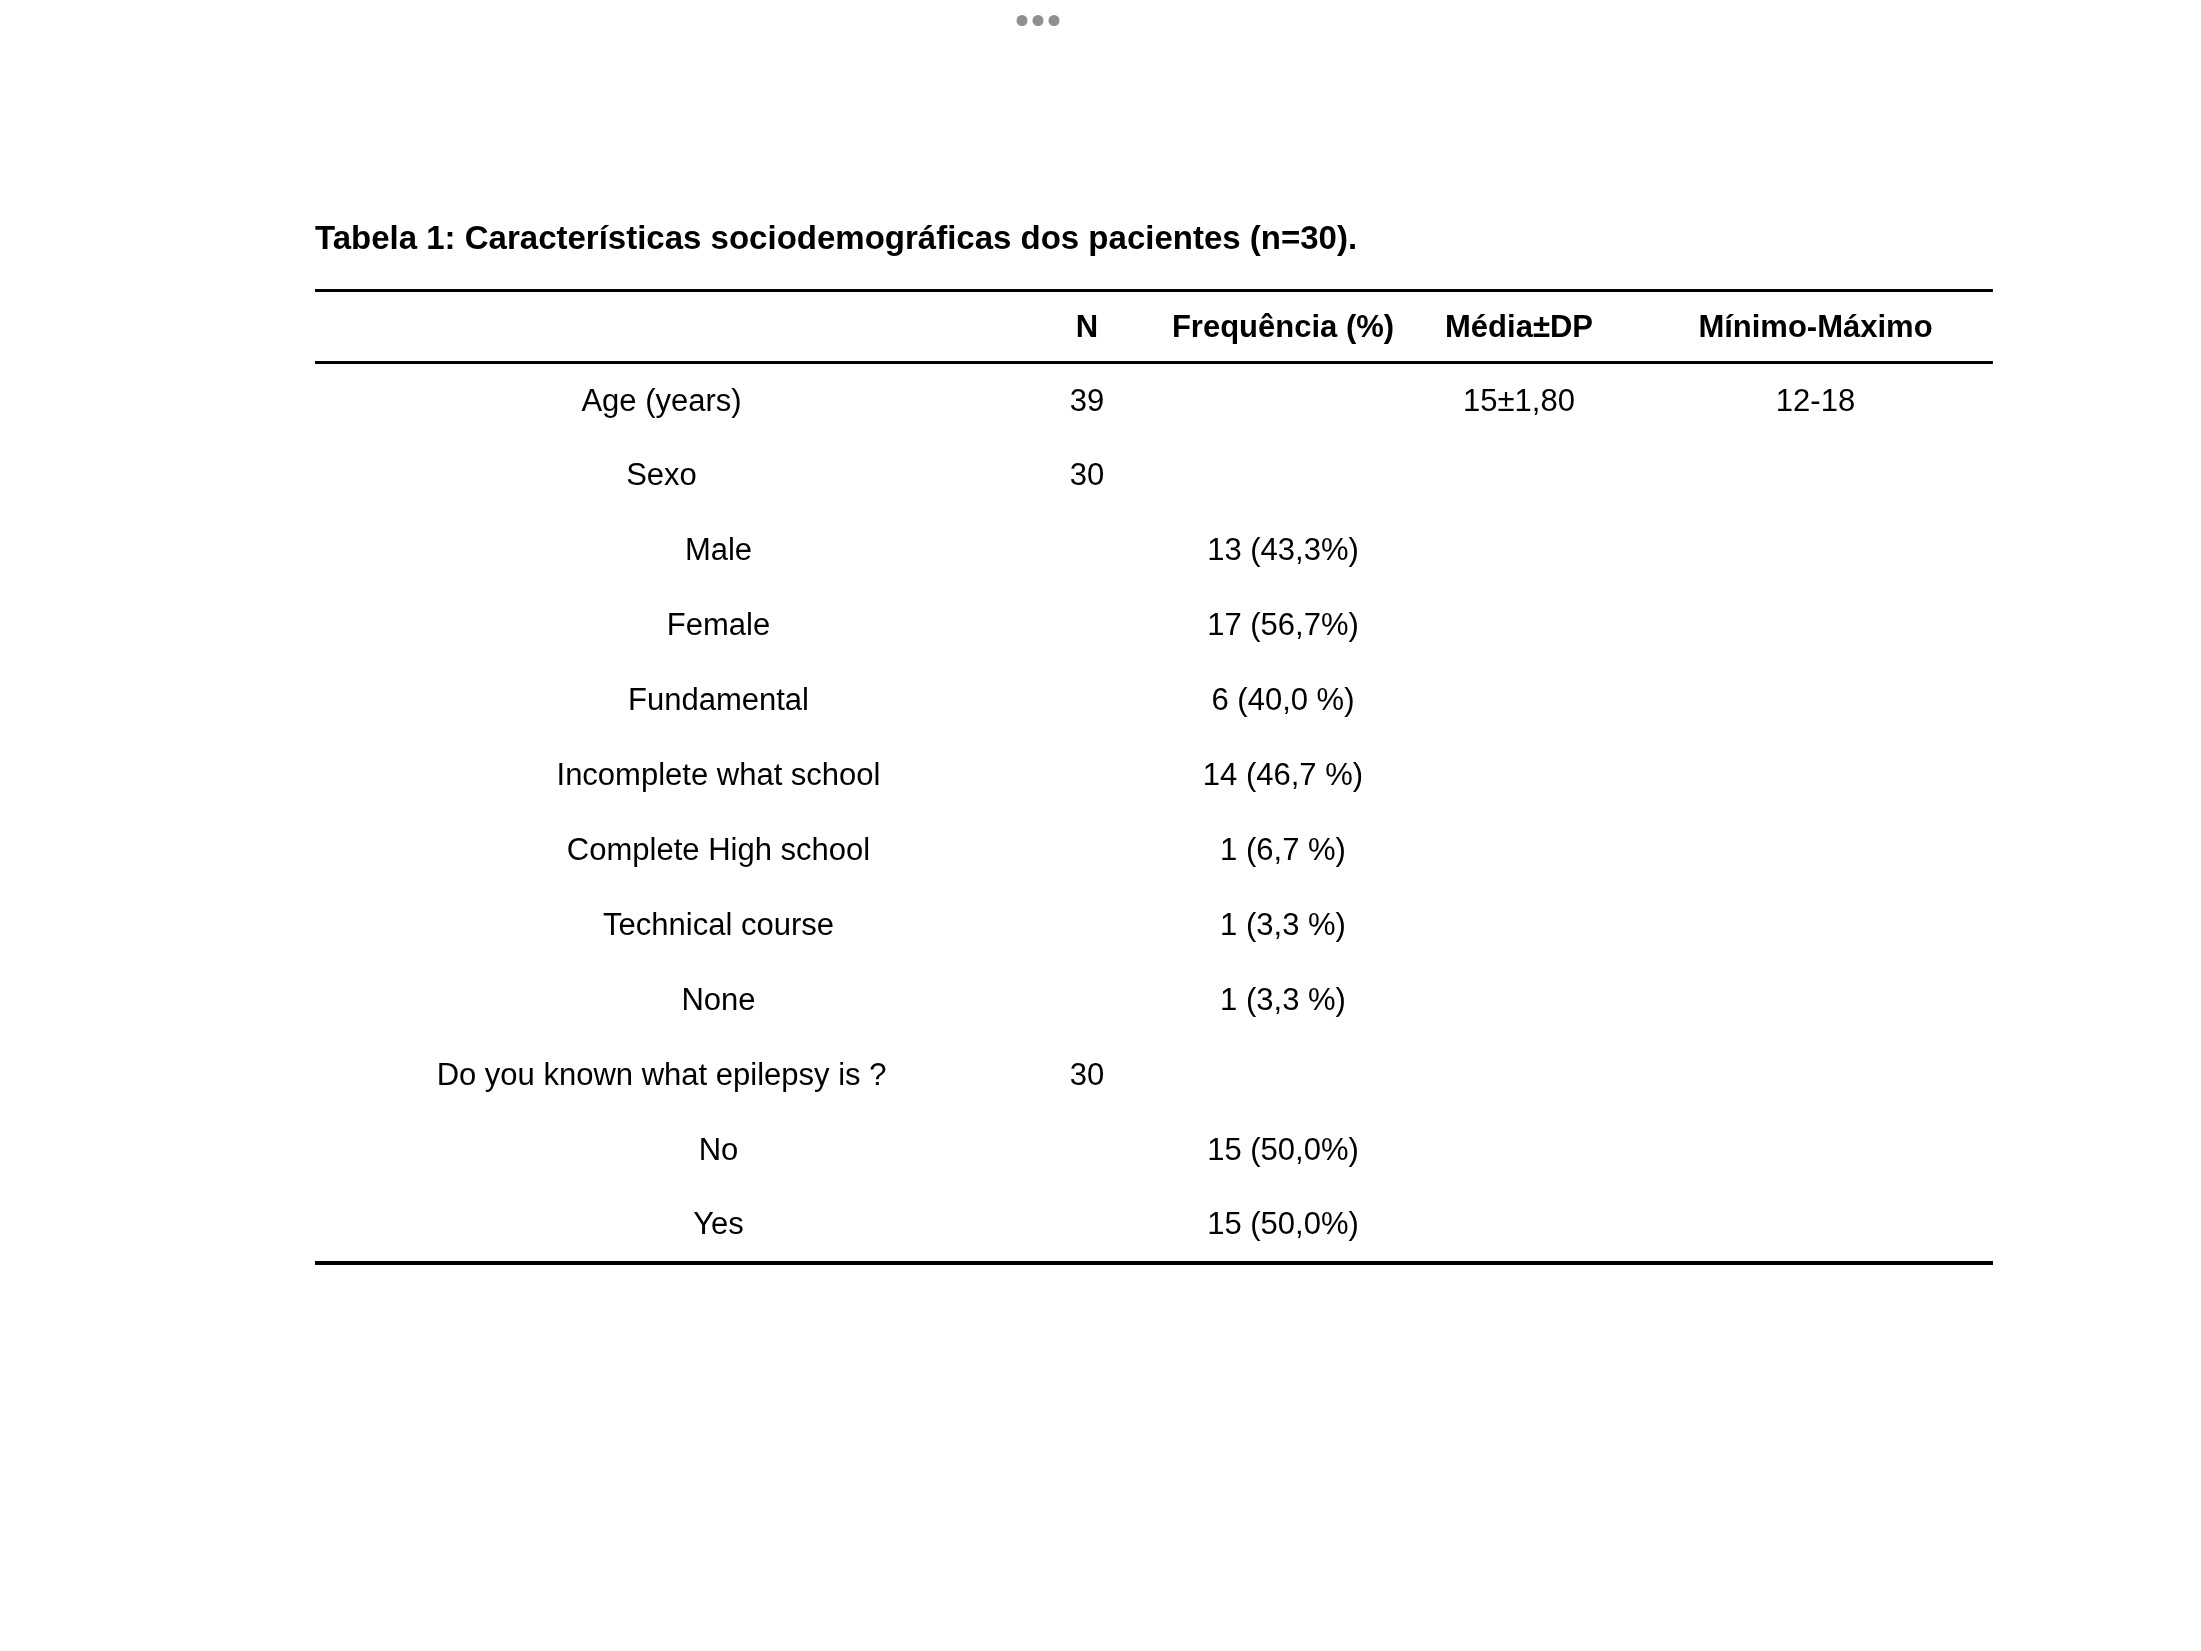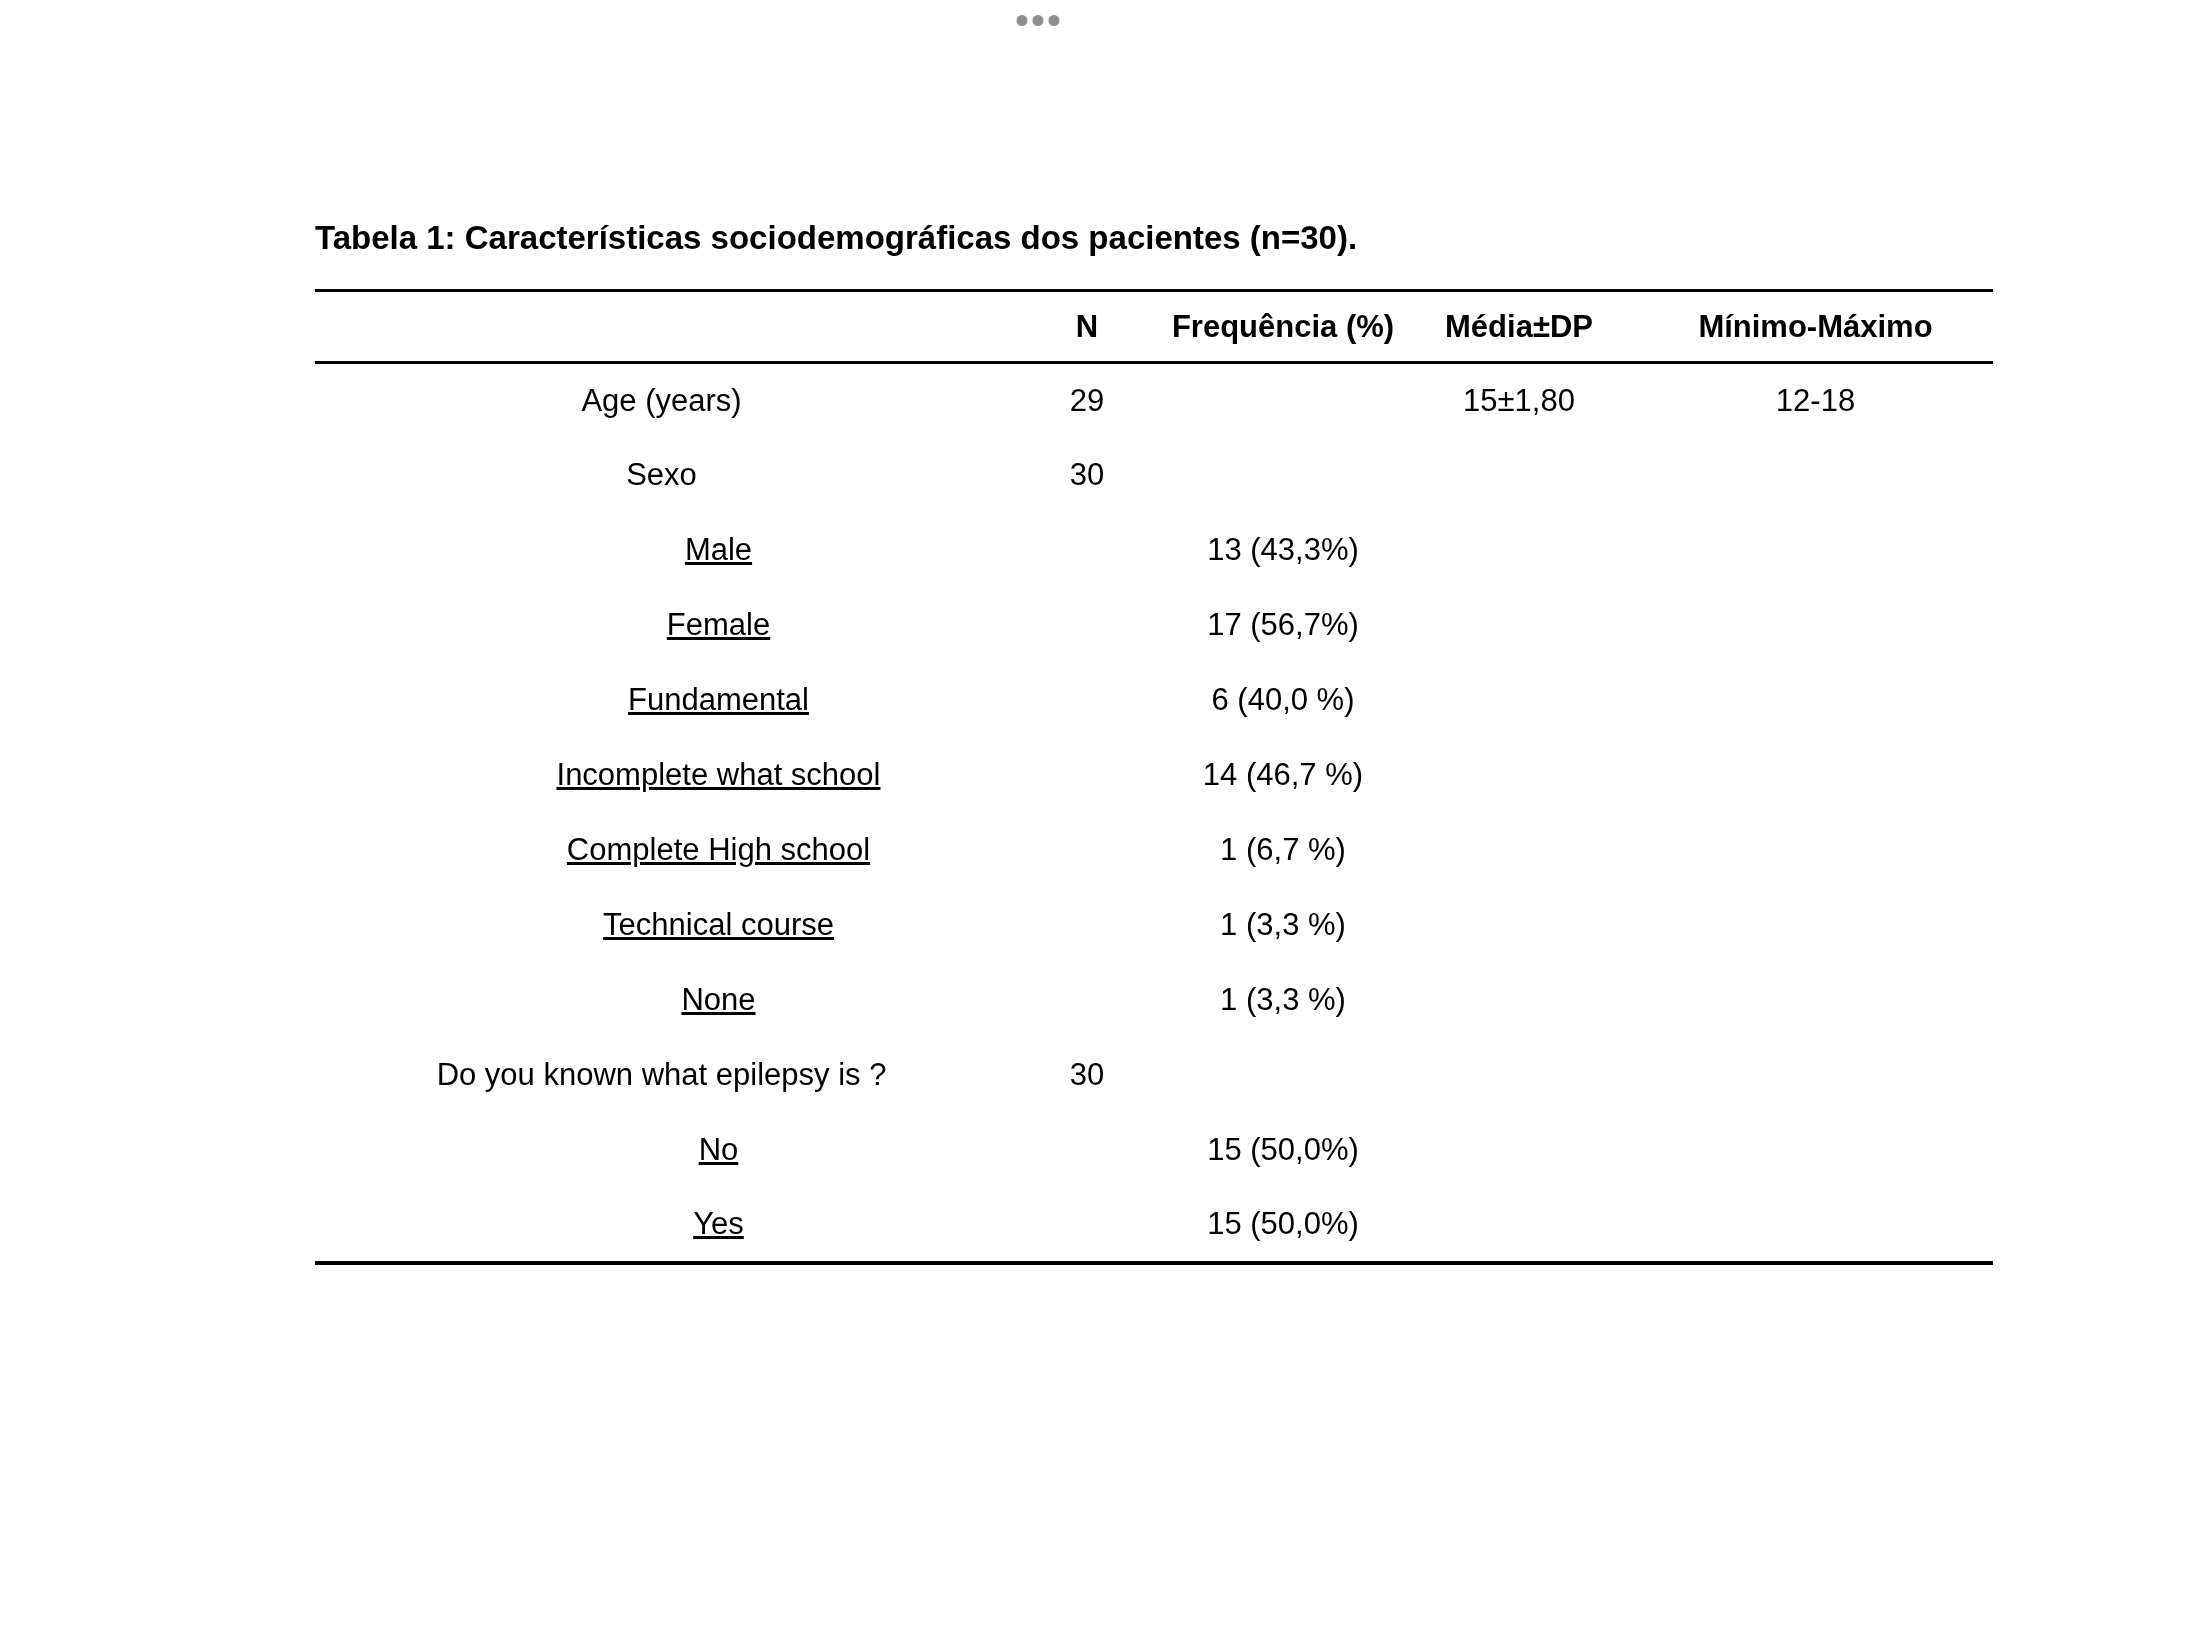--- a/index.html
+++ b/index.html
@@ -80,21 +80,20 @@
     white-space:nowrap;
     padding:0;
   }
   td.c-label{
     text-align:left;
     padding-left:22px;
     margin-top:20px;
   }
   td.c-label.indent{
     padding-left:114px;
-    text-decoration:underline;
   }
   .bold{
     font-weight:bold;
   }
 </style>
 </head>
 <body>
 
 <div class="canvas">
 
@@ -119,21 +118,21 @@
         <th class="c-label"></th>
         <th>N</th>
         <th>Frequência (%)</th>
         <th>Média±DP</th>
         <th>Mínimo-Máximo</th>
       </tr>
     </thead>
     <tbody id="table-body">
         <tr>
     <td class="c-label bold">Age (years)</td>
-    <td class="c-n bold">29</td>
+    <td class="c-n bold">39</td>
     <td class="c-freq"></td>
     <td class="c-media">15±1,80</td>
     <td class="c-minmax">12-18</td>
   </tr>
         <tr>
     <td class="c-label bold">Sexo</td>
     <td class="c-n bold">30</td>
     <td class="c-freq"></td>
     <td class="c-media"></td>
     <td class="c-minmax"></td>

